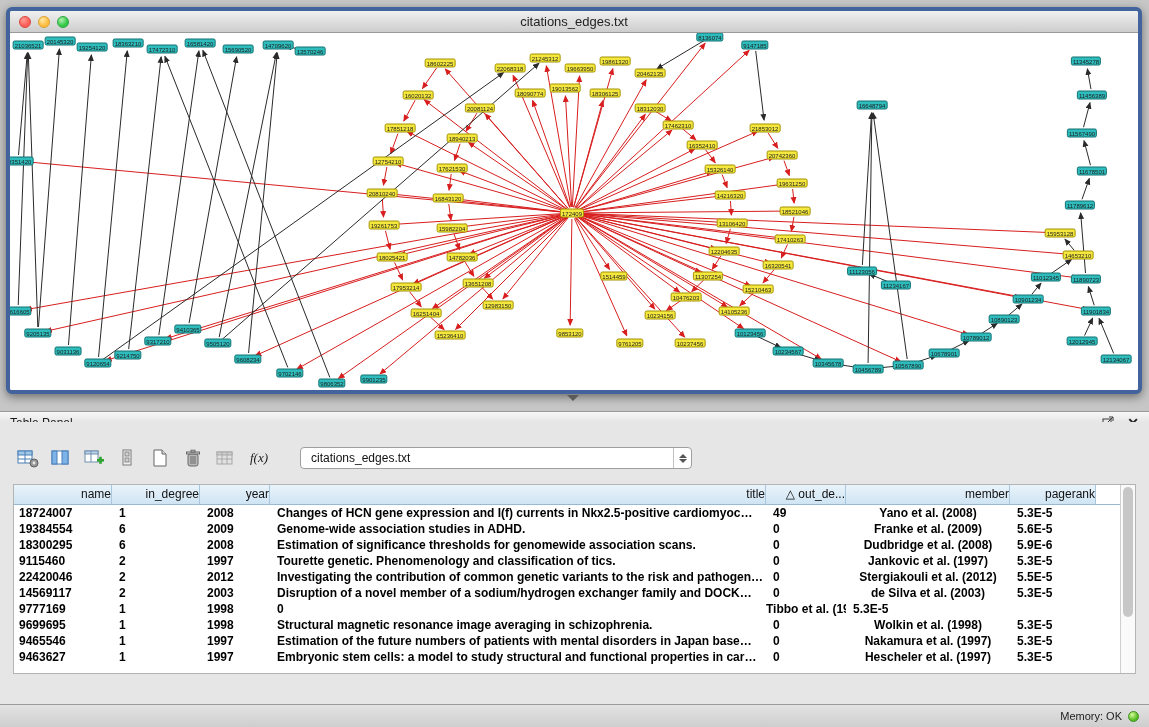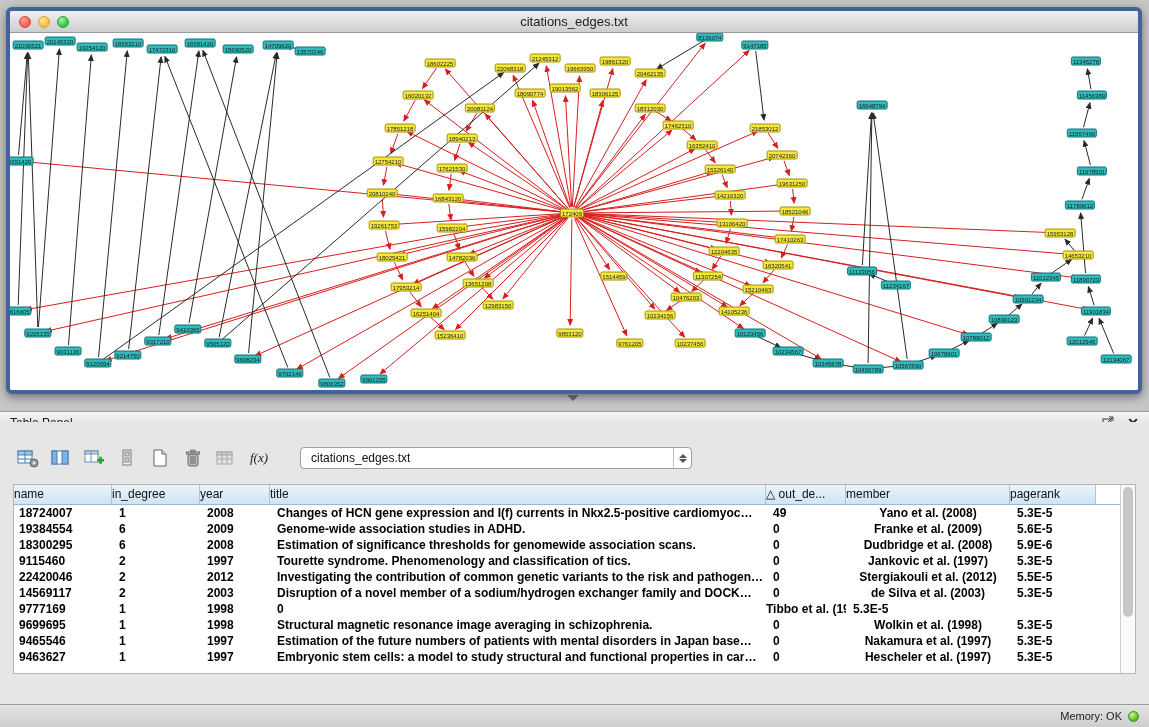--- a/index.html
+++ b/index.html
@@ -59,21 +59,21 @@
   .dd-arrows i { display:block; width:0; height:0; border-left:4px solid transparent; border-right:4px solid transparent; }
   .dd-up { border-bottom:4px solid #555; }
   .dd-down { border-top:4px solid #555; }
 
   
   .table-wrap { position:absolute; left:13px; top:62px; width:1123px; height:190px;
     background:#fff; border:1px solid #b4b4b4; overflow:hidden; }
   .thead, .trow { display:grid; grid-template-columns:98px 88px 70px 496px 80px 164px 86px 1fr; }
   .thead { height:20px; }
   .hcell { background:linear-gradient(#eaf4fb,#cfe4f3); border-right:1px solid #a9c6dc;
-    border-bottom:1px solid #9ab8d0; font-size:12px; color:#111; text-align:left;
+    border-bottom:1px solid #9ab8d0; font-size:12px; color:#111; text-align:right;
     line-height:19px; overflow:hidden; white-space:nowrap; }
   .hcell.filler { background:#fff; border-right:none; }
   .trow { height:16px;font-weight:bold; }
   .tcell { font-size:12px; color:#000; line-height:16px; white-space:nowrap; overflow:hidden; }
   .tcell.c0 { padding-left:5px; }
   .tcell.c1 { padding-left:7px; }
   .tcell.c2 { padding-left:7px; }
   .tcell.c3 { padding-left:7px; }
   .tcell.c4 { padding-left:7px; }
   .tcell.c5 { text-align:center; }
@@ -494,21 +494,21 @@
           <div class="tcell c3">Estimation of significance thresholds for genomewide association scans.</div>
           <div class="tcell c4">0</div>
           <div class="tcell c5">Dudbridge et al. (2008)</div>
           <div class="tcell c6">5.9E-6</div>
           <div class="tcell"></div>
         </div>
         <div class="trow">
           <div class="tcell c0">9115460</div>
           <div class="tcell c1">2</div>
           <div class="tcell c2">1997</div>
-          <div class="tcell c3">Tourette syndrome. Phenomenology and classification of tics.</div>
+          <div class="tcell c3">Tourette genetic. Phenomenology and classification of tics.</div>
           <div class="tcell c4">0</div>
           <div class="tcell c5">Jankovic et al. (1997)</div>
           <div class="tcell c6">5.3E-5</div>
           <div class="tcell"></div>
         </div>
         <div class="trow">
           <div class="tcell c0">22420046</div>
           <div class="tcell c1">2</div>
           <div class="tcell c2">2012</div>
           <div class="tcell c3">Investigating the contribution of common genetic variants to the risk and pathogen…</div>

